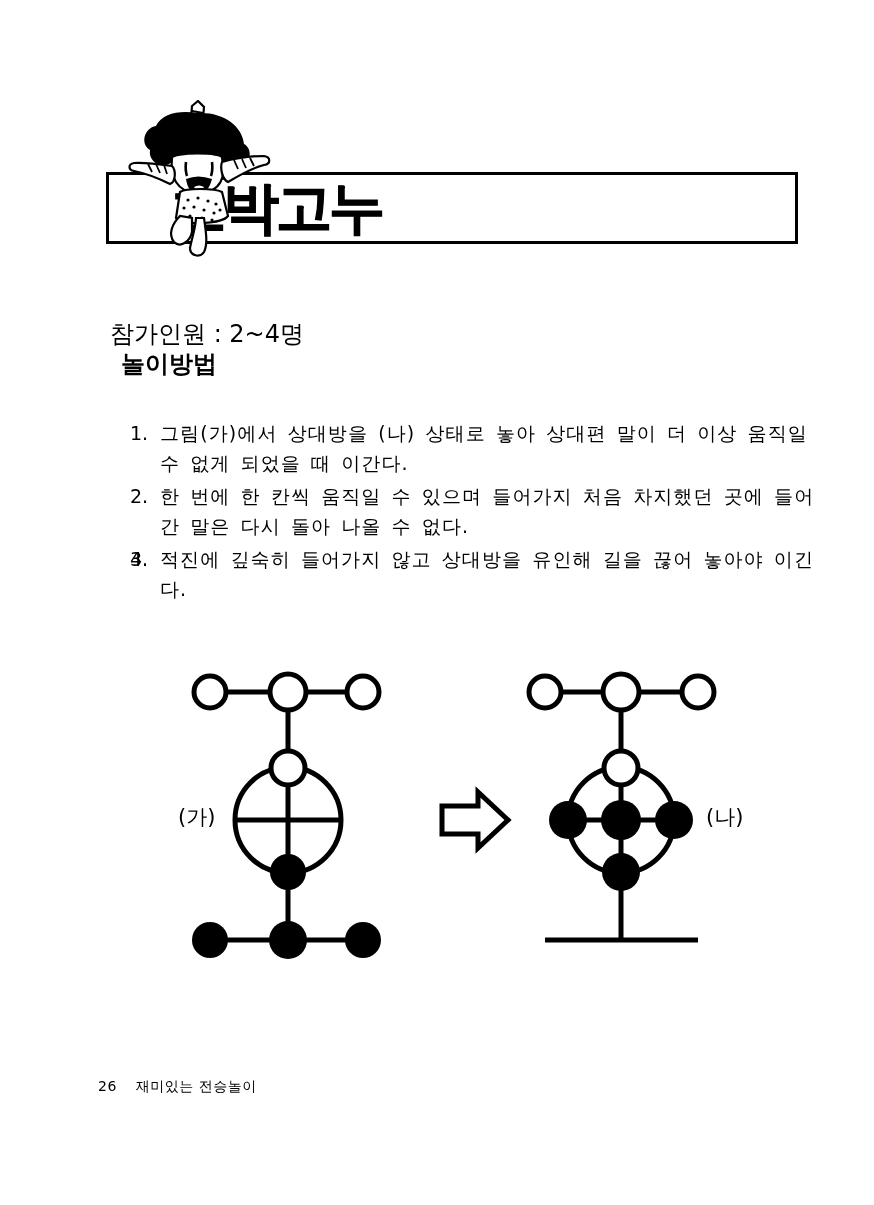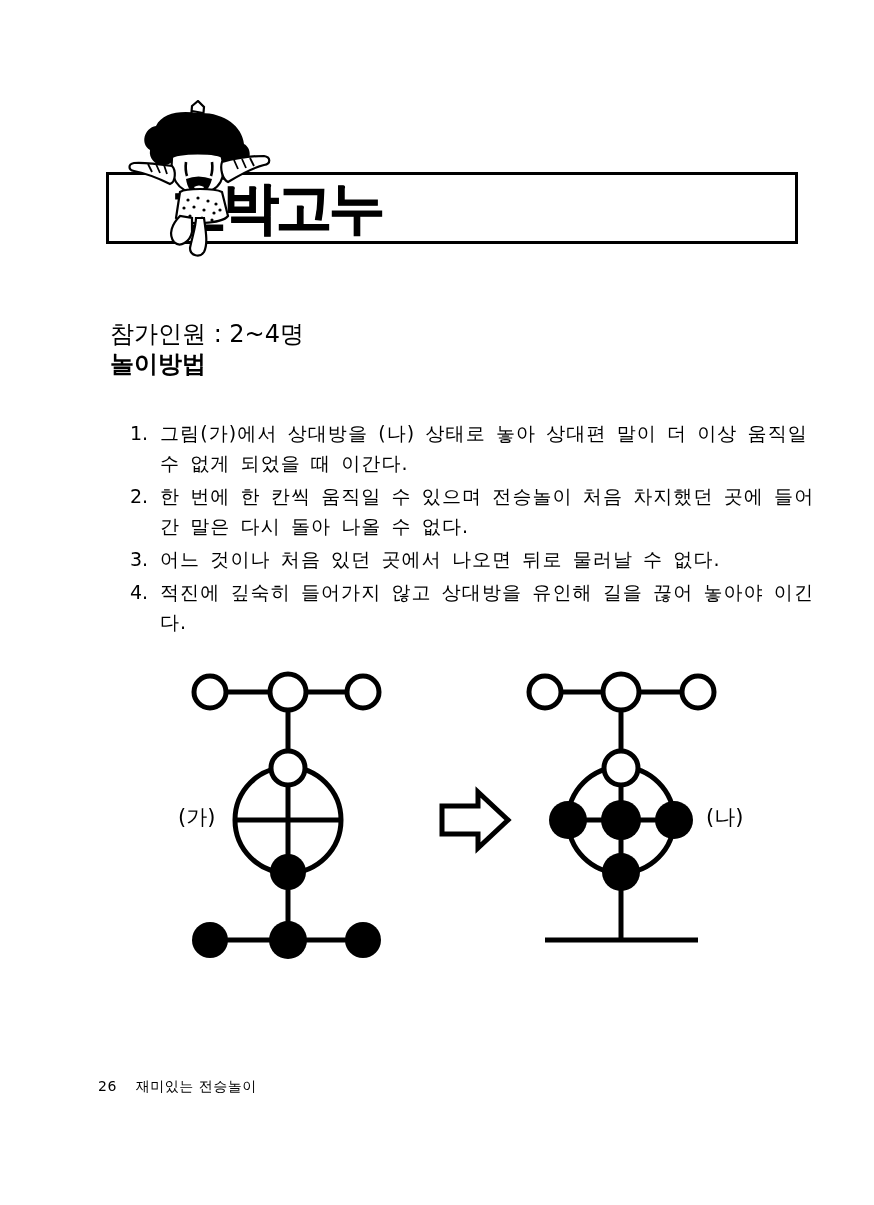--- a/index.html
+++ b/index.html
@@ -66,21 +66,21 @@
     left: 110px;
     top: 306px;
     font-size: 24px;
     font-weight: normal;
     letter-spacing: 0px;
     white-space: nowrap;
     margin-top: 12px;
   }
   #meta-howto {
     position: absolute;
-    left: 110px;
+    left: 121px;
     top: 348px;
     font-size: 24px;
     font-weight: bold;
     white-space: nowrap;
   }
 
   #rules-list {
     position: absolute;
     left: 130px;
     top: 418px;
@@ -213,25 +213,24 @@
   <div id="meta-participants">참가인원 : 2~4명</div>
   <div id="meta-howto">놀이방법</div>
 
   <ol id="rules-list">
     <li class="rule-item">
       <span class="rule-num">1.</span>
       <span>그림(가)에서 상대방을 (나) 상태로 놓아 상대편 말이 더 이상 움직일 수 없게 되었을 때 이간다.</span>
     </li>
     <li class="rule-item">
       <span class="rule-num">2.</span>
-      <span>한 번에 한 칸씩 움직일 수 있으며 전승놀이 처음 차지했던 곳에 들어간 말은 다시 돌아 나올 수 없다.</span>
+      <span>한 번에 한 칸씩 움직일 수 있으며 들어가지 처음 차지했던 곳에 들어간 말은 다시 돌아 나올 수 없다.</span>
     </li>
     <li class="rule-item">
       <span class="rule-num">3.</span>
-      <span>어느 것이나 처음 있던 곳에서 나오면 뒤로 물러날 수 없다.</span>
     </li>
     <li class="rule-item">
       <span class="rule-num">4.</span>
       <span>적진에 깊숙히 들어가지 않고 상대방을 유인해 길을 끊어 놓아야 이긴다.</span>
     </li>
   </ol>
 
   <svg id="diagram-area" viewBox="0 0 874 340" xmlns="http://www.w3.org/2000/svg">
 
     <g stroke="#000" stroke-width="5" fill="none">

